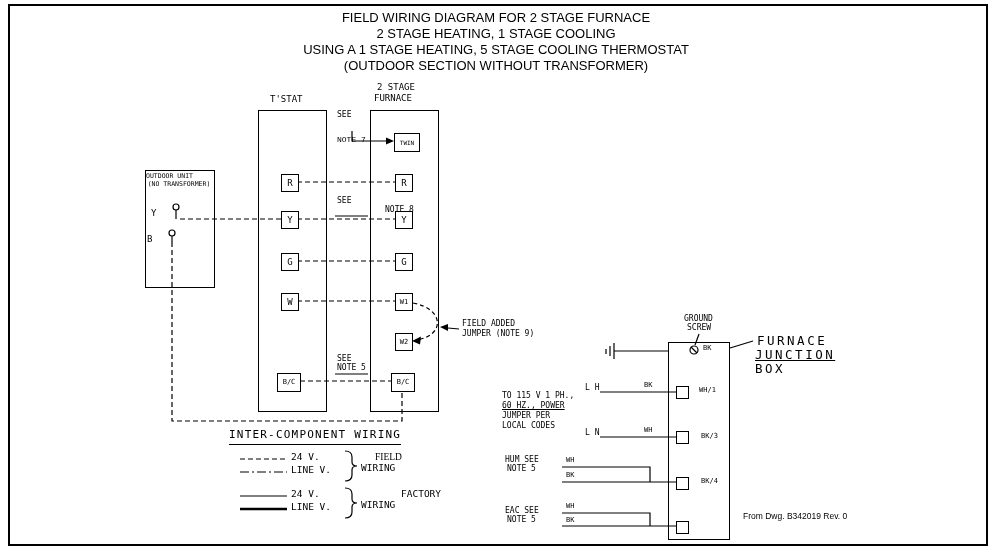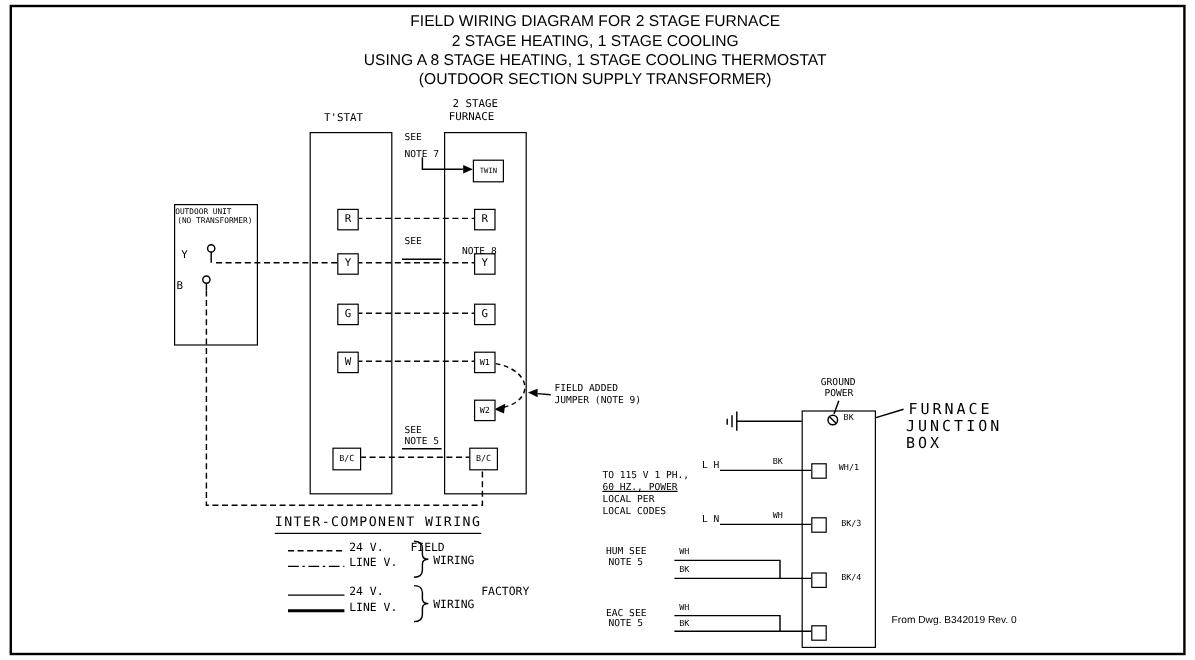--- a/index.html
+++ b/index.html
@@ -98,22 +98,22 @@
   </g>
   <g fill="#000" stroke="none">
     <polygon points="394,141 386,137.5 386,144.5"></polygon>
     <polygon points="412,341 421,336.5 420,344.5"></polygon>
     <polygon points="440,327 448,324 448,331"></polygon>
   </g>
 </svg>
 
 <div class="title-line" style="top:10px;">FIELD WIRING DIAGRAM FOR 2 STAGE FURNACE</div>
 <div class="title-line" style="top:26px;">2 STAGE HEATING, 1 STAGE COOLING</div>
-<div class="title-line" style="top:42px;">USING A 8 STAGE HEATING, 1 STAGE COOLING THERMOSTAT</div>
-<div class="title-line" style="top:58px;">(OUTDOOR SECTION SUPPLY TRANSFORMER)</div>
+<div class="title-line" style="top:42px;">USING A 1 STAGE HEATING, 5 STAGE COOLING THERMOSTAT</div>
+<div class="title-line" style="top:58px;">(OUTDOOR SECTION WITHOUT TRANSFORMER)</div>
 
 <div class="box" style="left:145px;top:170px;width:68px;height:116px;"></div>
 <div class="lbl tiny" style="left:146px;top:173px;width:66px;text-align:left;">OUTDOOR UNIT</div>
 <div class="lbl tiny" style="left:146px;top:181px;width:66px;text-align:center;">(NO TRANSFORMER)</div>
 <div class="lbl t9" style="left:151px;top:209px;">Y</div>
 <div class="lbl t9" style="left:147px;top:235px;">B</div>
 
 <div class="lbl t9" style="left:270px;top:95px;">T'STAT</div>
 <div class="box" style="left:258px;top:110px;width:67px;height:300px;"></div>
 <div class="term" style="left:281px;top:174px;width:16px;height:16px;">R</div>
@@ -127,57 +127,57 @@
 <div class="box" style="left:370px;top:110px;width:67px;height:300px;"></div>
 <div class="term" style="left:394px;top:133px;width:24px;height:17px;font-size:6px;">TWIN</div>
 <div class="term" style="left:395px;top:174px;width:16px;height:16px;">R</div>
 <div class="term" style="left:395px;top:211px;width:16px;height:16px;">Y</div>
 <div class="term" style="left:395px;top:253px;width:16px;height:16px;">G</div>
 <div class="term small" style="left:395px;top:293px;width:16px;height:16px;">W1</div>
 <div class="term small" style="left:395px;top:333px;width:16px;height:16px;">W2</div>
 <div class="term small" style="left:391px;top:373px;width:22px;height:17px;">B/C</div>
 
 <div class="lbl t8" style="left:337px;top:111px;">SEE</div>
-<div class="lbl t8" style="left:337px;top:125px;">NOTE 7</div>
+<div class="lbl t8" style="left:337px;top:136px;font-family:Liberation Mono, monospace;">NOTE 7</div>
 <div class="lbl t8" style="left:337px;top:197px;">SEE</div>
 <div class="lbl t8" style="left:337px;top:206px;padding-left:48px;">NOTE 8</div>
 <div class="lbl t8" style="left:337px;top:355px;">SEE</div>
 <div class="lbl t8" style="left:337px;top:364px;">NOTE 5</div>
 <div class="lbl t8" style="left:462px;top:320px;text-align:right;">FIELD ADDED</div>
 <div class="lbl t8" style="left:462px;top:330px;">JUMPER (NOTE 9)</div>
 
 <div class="legend-title" style="left:229px;top:428px;">INTER-COMPONENT WIRING</div>
 <div class="lbl t10" style="left:291px;top:452px;">24 V.</div>
 <div class="lbl t10" style="left:291px;top:465px;">LINE V.</div>
 <div class="lbl t10" style="left:291px;top:489px;">24 V.</div>
 <div class="lbl t10" style="left:291px;top:502px;">LINE V.</div>
-<div class="lbl t10" style="left:342px;top:452px;">FIELD</div>
+<div class="lbl t10" style="left:375px;top:452px;font-family:Liberation Serif, serif;">FIELD</div>
 <div class="lbl t10" style="left:361px;top:463px;">WIRING</div>
 <div class="lbl t10" style="left:359px;top:489px;margin-left:42px;">FACTORY</div>
 <div class="lbl t10" style="left:361px;top:500px;">WIRING</div>
 
 <div class="lbl t8" style="left:684px;top:315px;">GROUND</div>
-<div class="lbl t8" style="left:687px;top:324px;">POWER</div>
+<div class="lbl t8" style="left:687px;top:324px;">SCREW</div>
 <div class="fjb" style="left:757px;top:333px;">FURNACE</div>
-<div class="fjb" style="left:755px;top:347px;">JUNCTION</div>
+<div class="fjb" style="left:755px;top:347px;text-decoration:underline;">JUNCTION</div>
 <div class="fjb" style="left:755px;top:361px;">BOX</div>
 <div class="box" style="left:668px;top:342px;width:60px;height:196px;"></div>
 <div class="lbl t7" style="left:703px;top:345px;">BK</div>
 
 <div class="term" style="left:676px;top:386px;width:11px;height:11px;"></div>
 <div class="term" style="left:676px;top:431px;width:11px;height:11px;"></div>
 <div class="term" style="left:676px;top:477px;width:11px;height:11px;"></div>
 <div class="term" style="left:676px;top:521px;width:11px;height:11px;"></div>
 <div class="lbl t7" style="left:699px;top:387px;">WH/1</div>
 <div class="lbl t7" style="left:701px;top:433px;">BK/3</div>
 <div class="lbl t7" style="left:701px;top:478px;">BK/4</div>
 
 <div class="lbl t8" style="left:502px;top:392px;">TO 115 V 1 PH.,</div>
 <div class="lbl t8" style="left:502px;top:402px;text-decoration:underline;">60 HZ., POWER</div>
-<div class="lbl t8" style="left:502px;top:412px;">LOCAL PER</div>
+<div class="lbl t8" style="left:502px;top:412px;">JUMPER PER</div>
 <div class="lbl t8" style="left:502px;top:422px;">LOCAL CODES</div>
 <div class="lbl t8" style="left:585px;top:384px;">L H</div>
 <div class="lbl t7" style="left:644px;top:382px;">BK</div>
 <div class="lbl t8" style="left:585px;top:429px;">L N</div>
 <div class="lbl t7" style="left:644px;top:427px;">WH</div>
 
 <div class="lbl t8" style="left:505px;top:456px;">HUM SEE</div>
 <div class="lbl t8" style="left:507px;top:465px;">NOTE 5</div>
 <div class="lbl t7" style="left:566px;top:457px;">WH</div>
 <div class="lbl t7" style="left:566px;top:472px;">BK</div>

